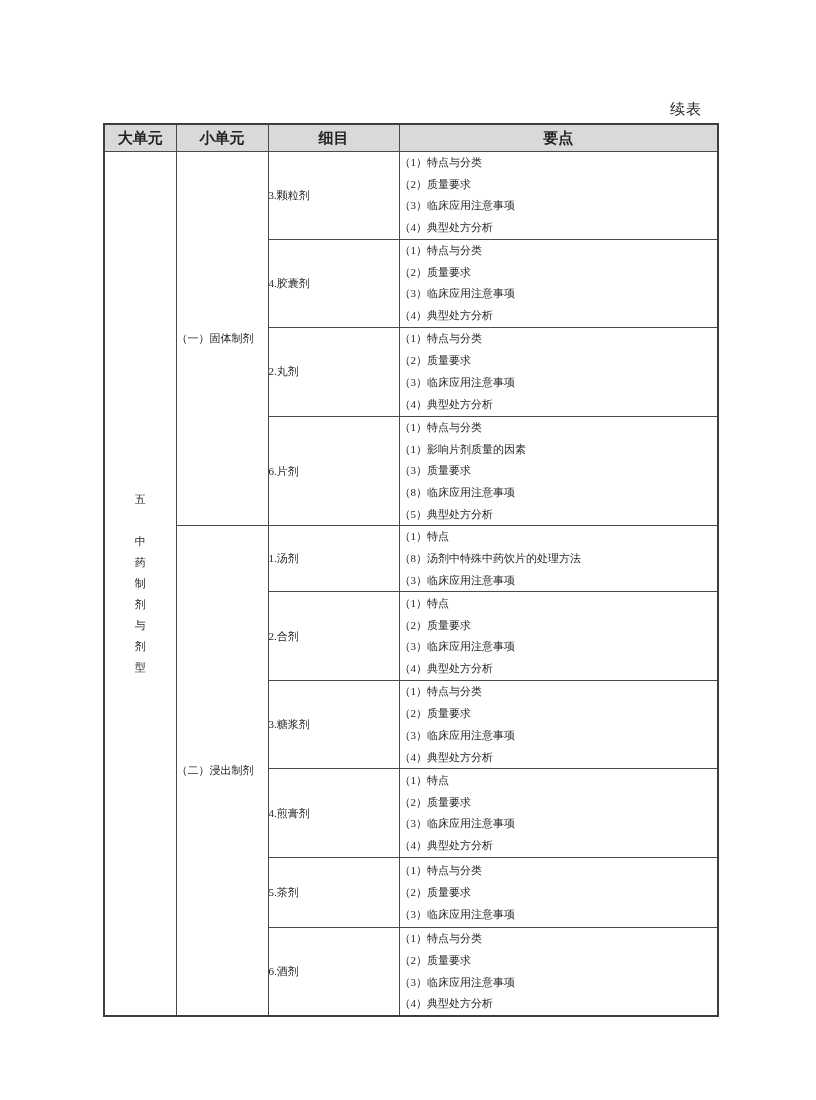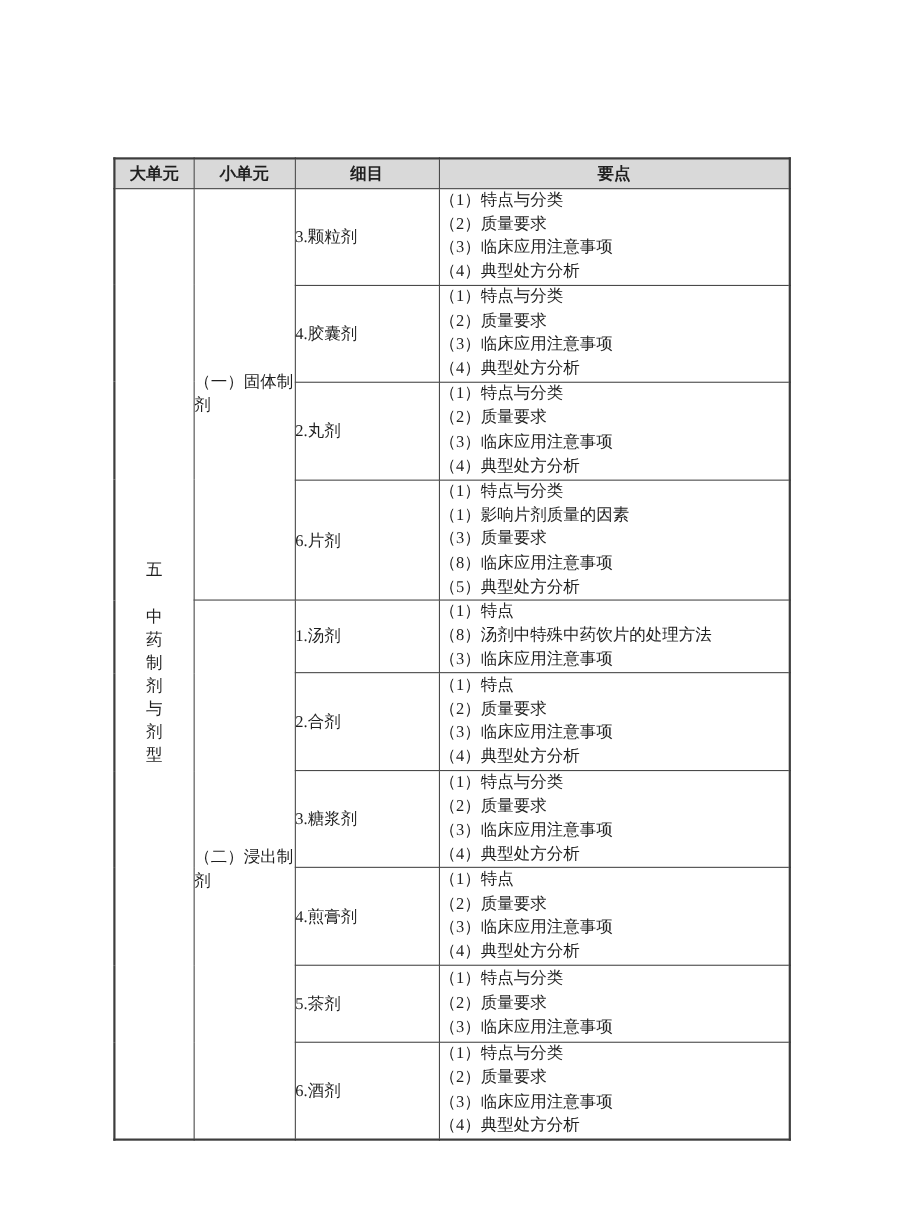--- a/index.html
+++ b/index.html
@@ -10,48 +10,48 @@
   }
   .continued {
     position:absolute; top:100px; left:103px; width:614px;
     box-sizing:border-box; padding-right:15px;
     text-align:right; font-size:15px; letter-spacing:1px;
   }
   table.syllabus {
     position:absolute; top:123px; left:103px; width:614px;
     table-layout:fixed; border-collapse:collapse;
     border:2px solid #3d3d3d;
-    margin-top:20px;
   }
   table.syllabus th {
     background:#d9d9d9;
     font-family:"Liberation Sans","DejaVu Sans",sans-serif;
     font-weight:700; font-size:15px; height:26px;
     border:1px solid #4a4a4a; text-align:center; padding:0;
   }
   table.syllabus td {
-    border:1px solid #4a4a4a; font-size:15px;
+    border:1px solid #4a4a4a; font-size:11px;
     vertical-align:middle; padding:0;
   }
   td.major-cell { text-align:center; }
   .vstack { display:flex; flex-direction:column; align-items:center; line-height:21px; }
   .vgap { height:21px; }
   td.sub-cell { padding:0 4px 0 6px; line-height:21px; }
   td.item-cell { padding-left:7px; }
   td.points-cell { padding:1px 2px 1px 6px; }
   .pt { line-height:21.7px; white-space:nowrap; }
   tr.h86 { height:86px; } tr.h87 { height:87px; } tr.h88 { height:88px; }
   tr.h89 { height:89px; } tr.h109 { height:109px; }
   tr.h65 { height:65px; } tr.h70 { height:70px; }
 </style>
 </head>
 <body>
 
 <div class="page">
 
+  <div class="continued">续表</div>
 
   <table class="syllabus">
     <colgroup>
       <col style="width:72px">
         <col style="width:92px">
         <col style="width:131px">
         <col style="width:319px">
     </colgroup>
     <thead>
       <tr>

